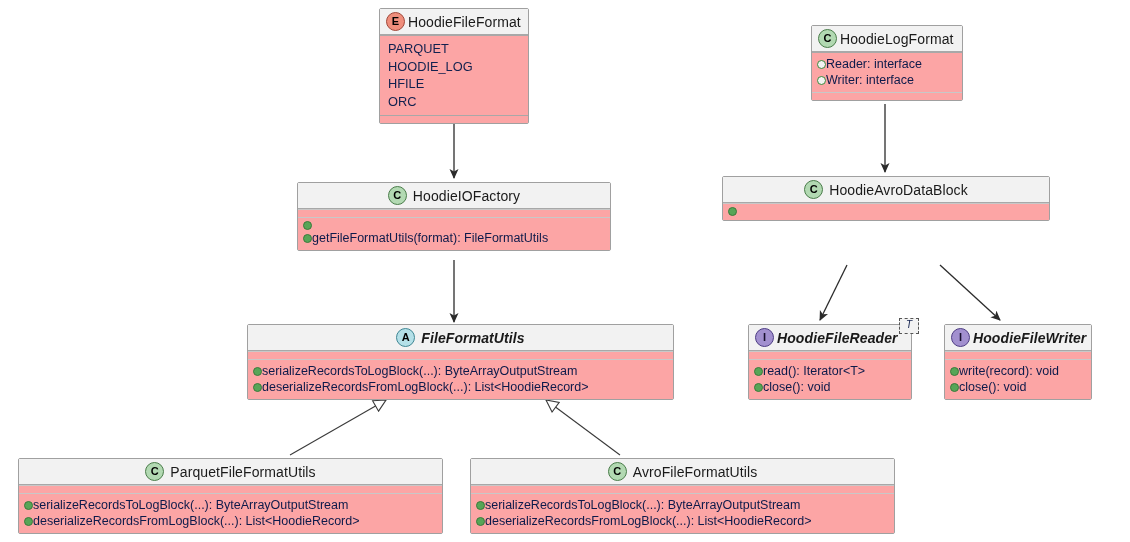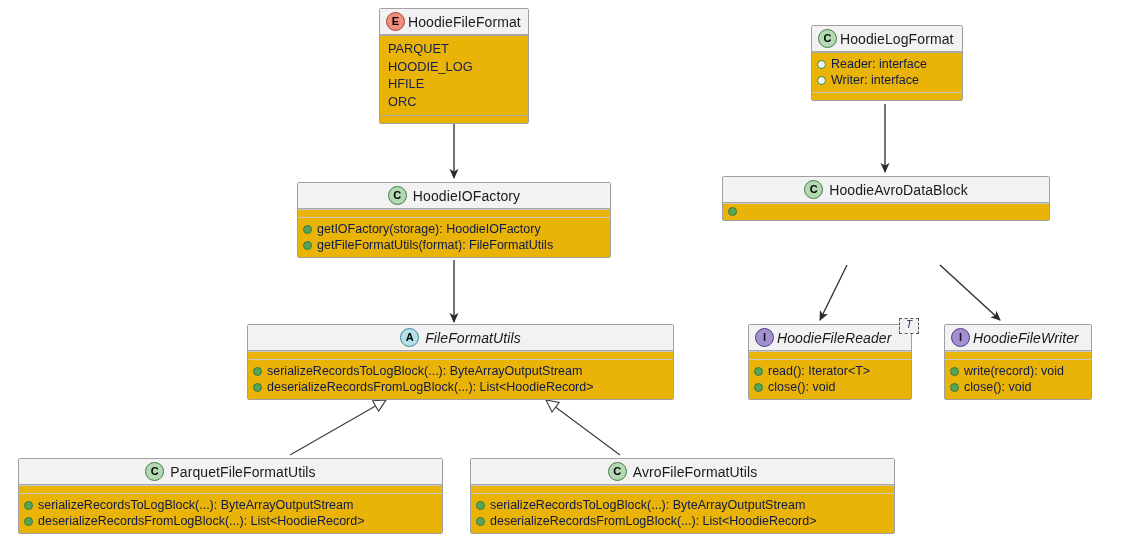--- a/index.html
+++ b/index.html
@@ -46,21 +46,21 @@
   .hdr.leftalign {
     justify-content: flex-start;
     gap: 3px;
   }
   .cname {
     font-size: 14px;
     color: #1a1a1a;
     white-space: nowrap;
     letter-spacing: 0.1px;
   }
-  .cname.italic { font-style: italic; }
+  .cname.italic { font-style: italic; font-weight: bold; }
 
   .stereo {
     width: 17px;
     height: 17px;
     border-radius: 50%;
     display: inline-flex;
     align-items: center;
     justify-content: center;
     font-size: 11px;
     font-weight: bold;
@@ -69,33 +69,32 @@
     flex: 0 0 auto;
     line-height: 1;
   }
   .stereo.cls  { background: #b2d9b2; border-color: #4a7d4a; }
   .stereo.enum { background: #ef8e7c; border-color: #a2483a; }
   .stereo.abs  { background: #b4e0e8; border-color: #3f8794; }
   .stereo.iface{ background: #a290cf; border-color: #4e3d85; color:#18102e; }
 
   .compartment {
     box-sizing: border-box;
-    background: #eab308;
+    background: #fca5a5;
     border-top: 1px solid #c8c8c8;
     padding: 3px 5px 4px 5px;
   }
   .compartment.nosep { border-top: 1px solid #a8a8a8; }
   .compartment.empty {
     height: 8px;
     padding: 0;
   }
   .row {
     display: flex;
     align-items: center;
-    gap: 5px;
     font-size: 12.5px;
     color: #0d1a4a;
     line-height: 16px;
     white-space: nowrap;
   }
   .plain-row {
     font-size: 12.8px;
     color: #12214f;
     line-height: 17.5px;
     white-space: nowrap;
@@ -198,21 +197,20 @@
 
   <div class="umlbox" style="left:297px; top:182px; width:314px;">
     <div class="hdr">
       <span class="stereo cls">C</span>
       <span class="cname">HoodieIOFactory</span>
     </div>
     <div class="compartment empty"></div>
     <div class="compartment">
       <div class="row">
         <span class="mk pub-method"></span>
-        <span>getIOFactory(storage): HoodieIOFactory</span>
       </div>
       <div class="row">
         <span class="mk pub-method"></span>
         <span>getFileFormatUtils(format): FileFormatUtils</span>
       </div>
     </div>
   </div>
 
   <div class="umlbox" style="left:722px; top:176px; width:328px;">
     <div class="hdr">

